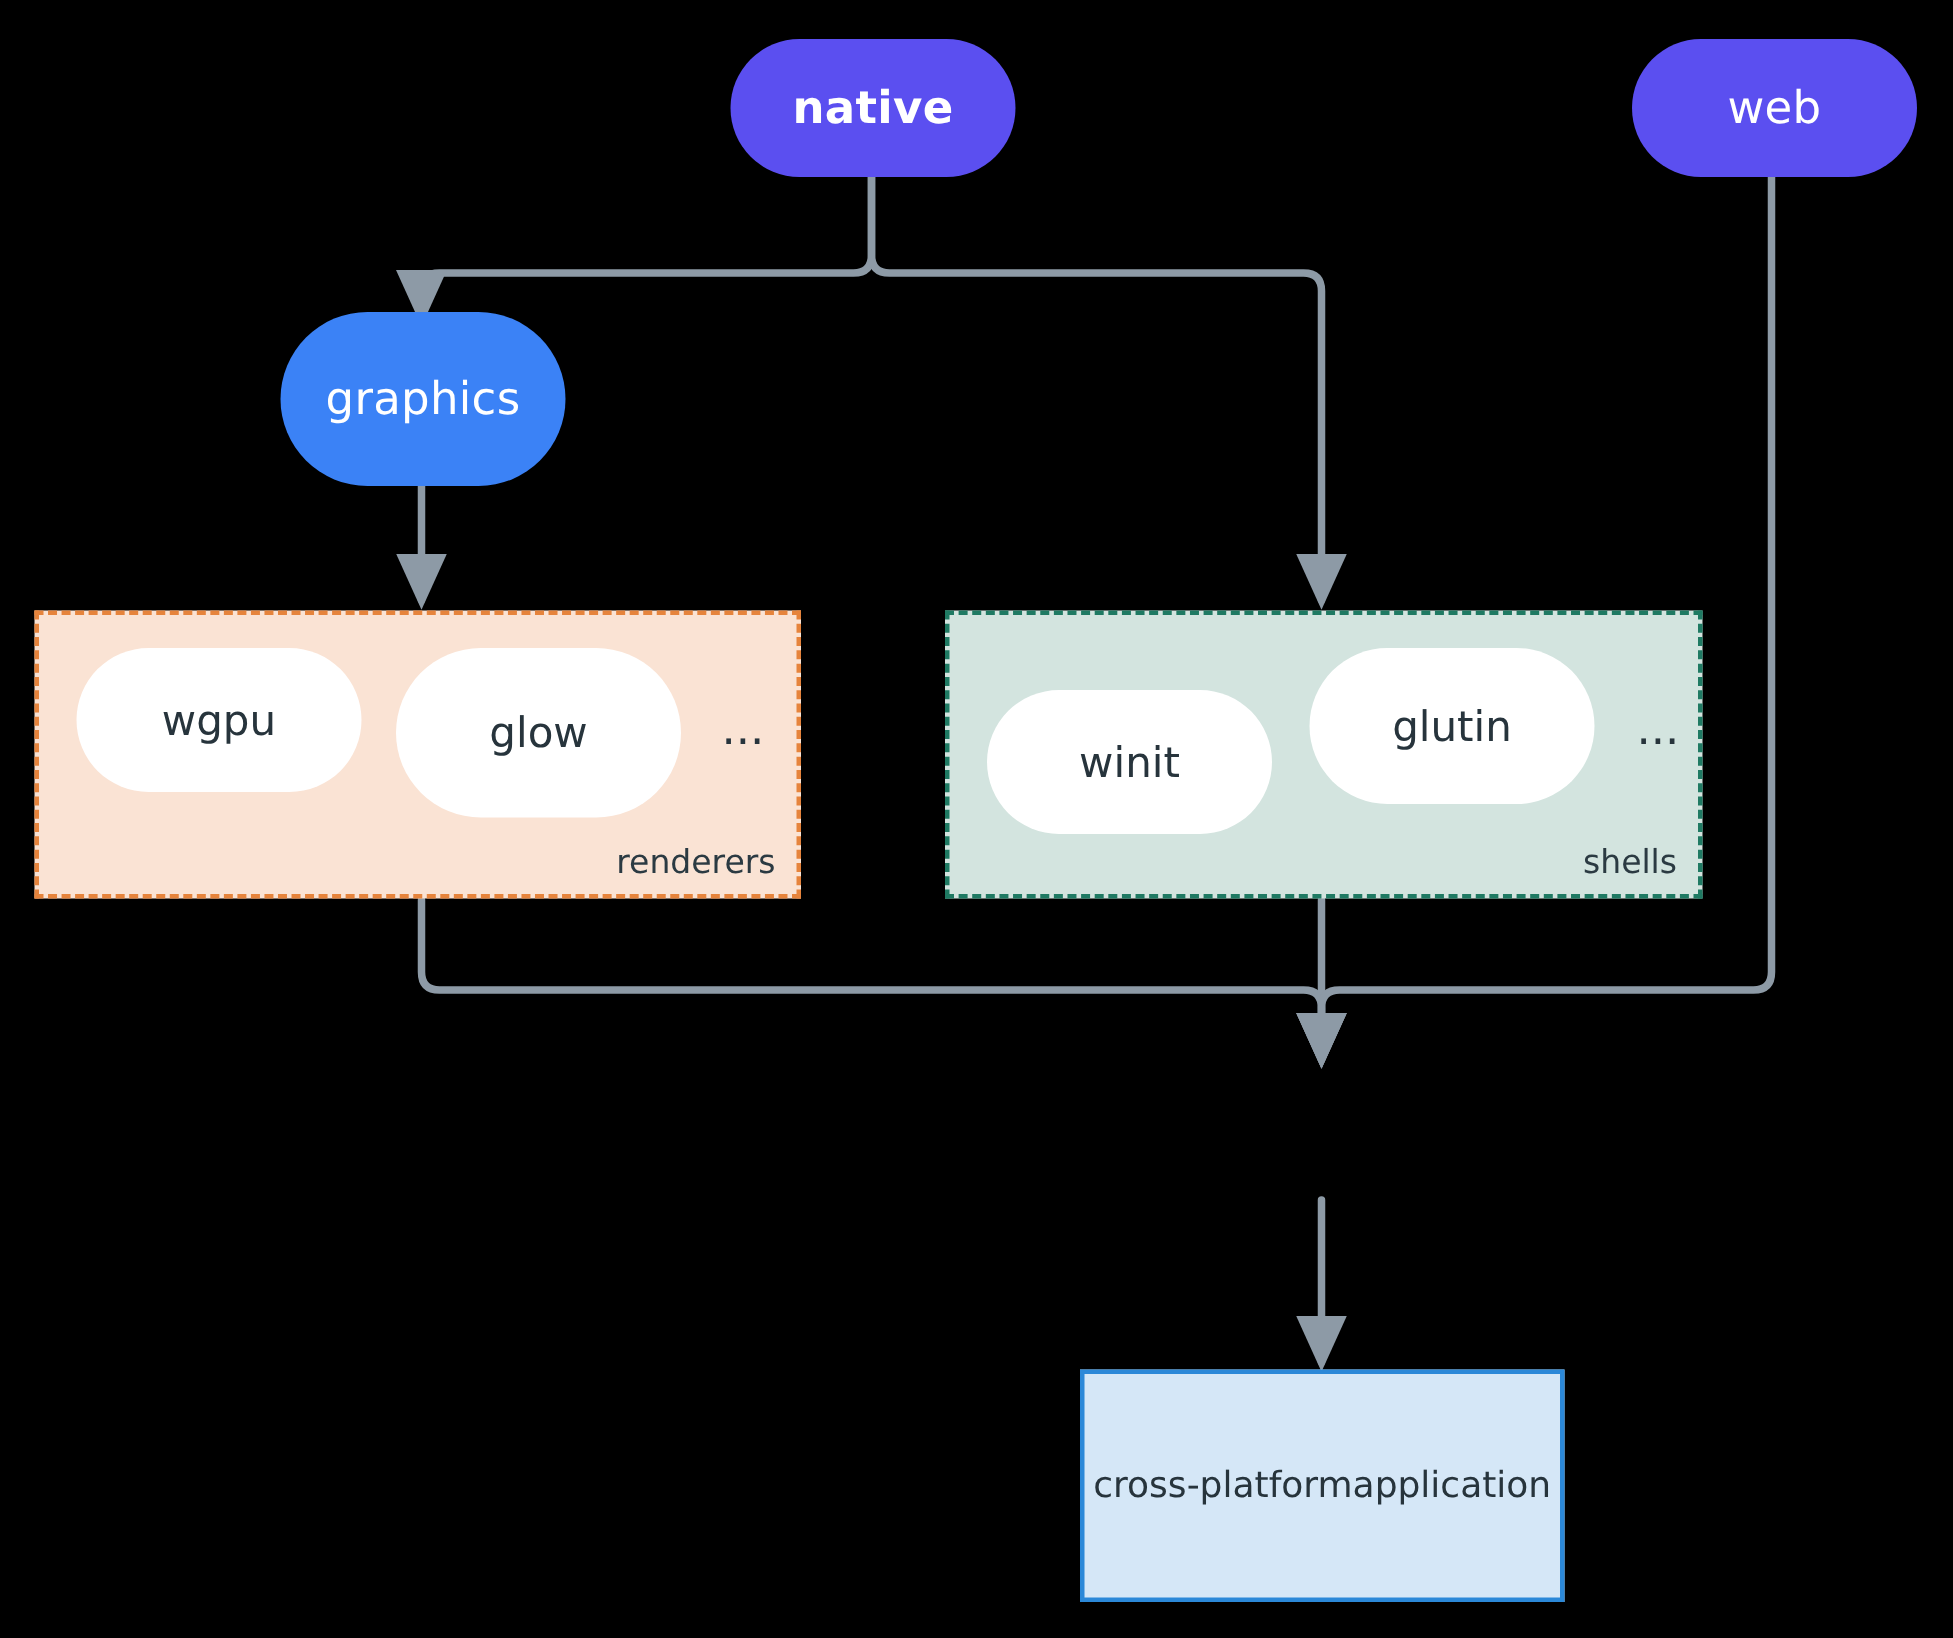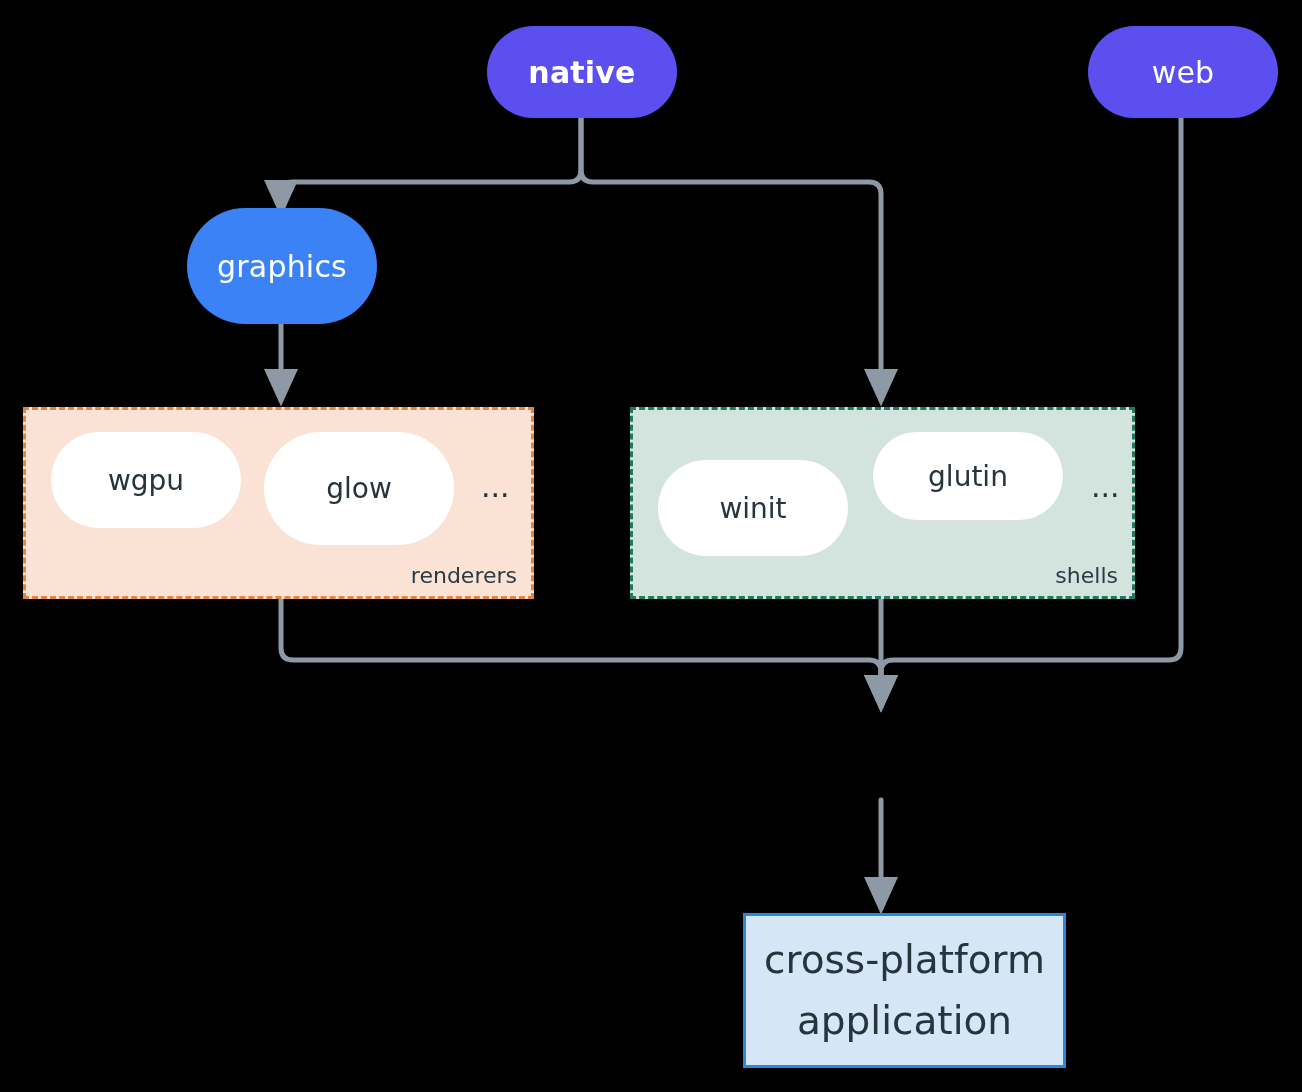--- a/index.html
+++ b/index.html
@@ -62,28 +62,26 @@
   }
   .ellipsis {
     position: absolute;
     font-size: 30px;
     color: #27343c;
     line-height: 1;
   }
   .rect-node {
     position: absolute;
     display: flex;
-    flex-direction: column;
     align-items: center;
     justify-content: center;
     box-sizing: border-box;
     color: #27343c;
-    font-size: 39px;
+    font-size: 24px;
     line-height: 1.55;
-    margin-left: 23px;
   }
 </style>
 </head>
 <body>
 
 <div id="diagram-root">
 
   <svg id="edge-layer" viewBox="0 0 1302 1092" xmlns="http://www.w3.org/2000/svg">
     <defs>
       <marker id="arrowhead" markerWidth="10" markerHeight="10" refX="6.2" refY="4" orient="auto" markerUnits="strokeWidth">
@@ -126,21 +124,21 @@
       <span>glow</span>
     </div>
     <span class="ellipsis" style="left:455px; top:62px;">...</span>
     <span class="group-label">renderers</span>
   </div>
 
   <div class="group-box" style="left:630px; top:407px; width:505px; height:192px; background:#d3e4df; border:3px dashed #1f7a63;">
     <div class="inner-pill" style="left:25px; top:22px; width:190px; height:96px;margin-top:28px;">
       <span>winit</span>
     </div>
-    <div class="inner-pill" style="left:240px; top:22px; width:190px; height:88px;">
+    <div class="inner-pill" style="left:240px; top:22px; width:190px; height:104px;">
       <span>glutin</span>
     </div>
     <span class="ellipsis" style="left:458px; top:62px;">...</span>
     <span class="group-label">shells</span>
   </div>
 
 
   <div class="rect-node" style="left:720px; top:913px; width:323px; height:155px; background:#d5e7f7; border:3px solid #2b88d8;">
     <span>cross-platform</span>
     <span>application</span>

